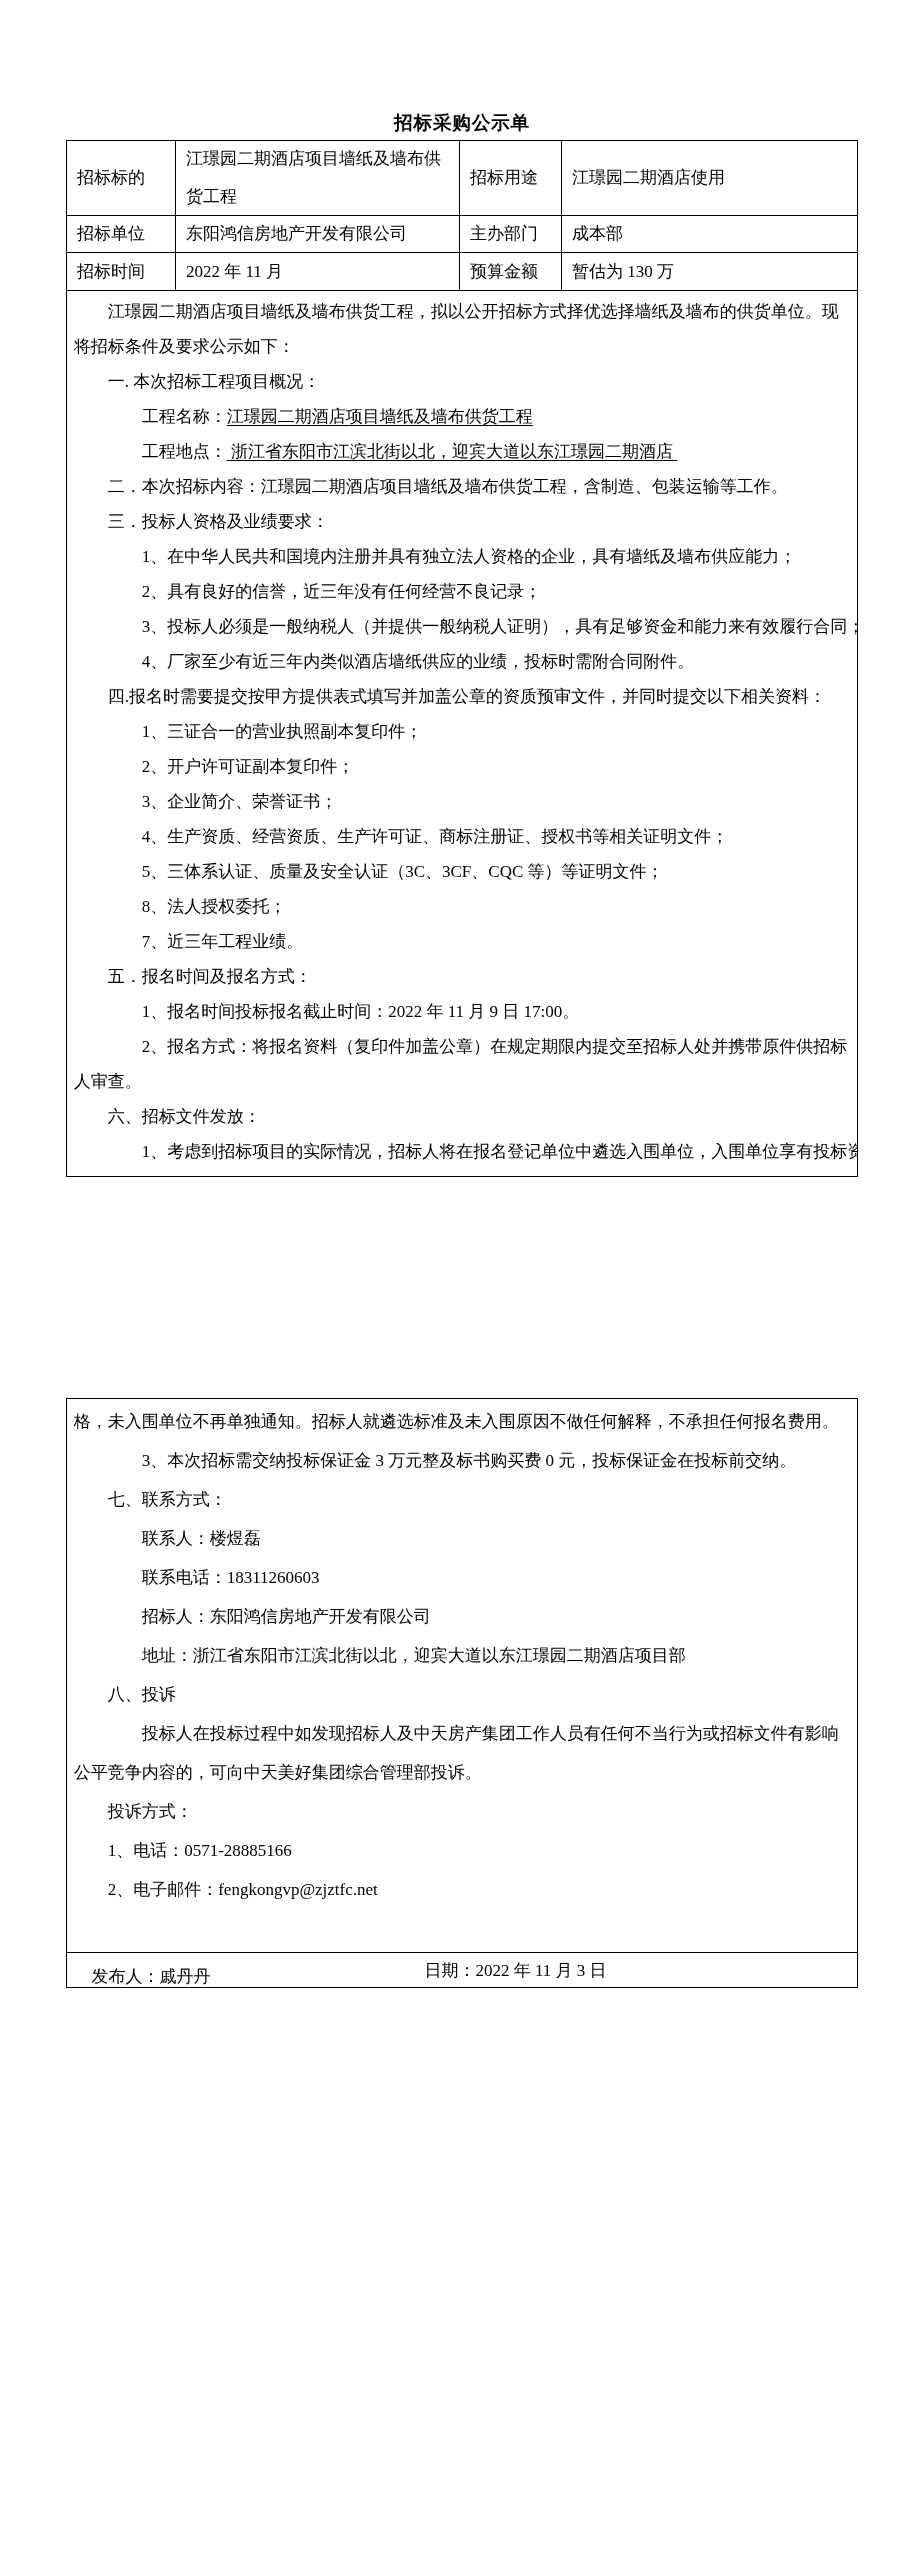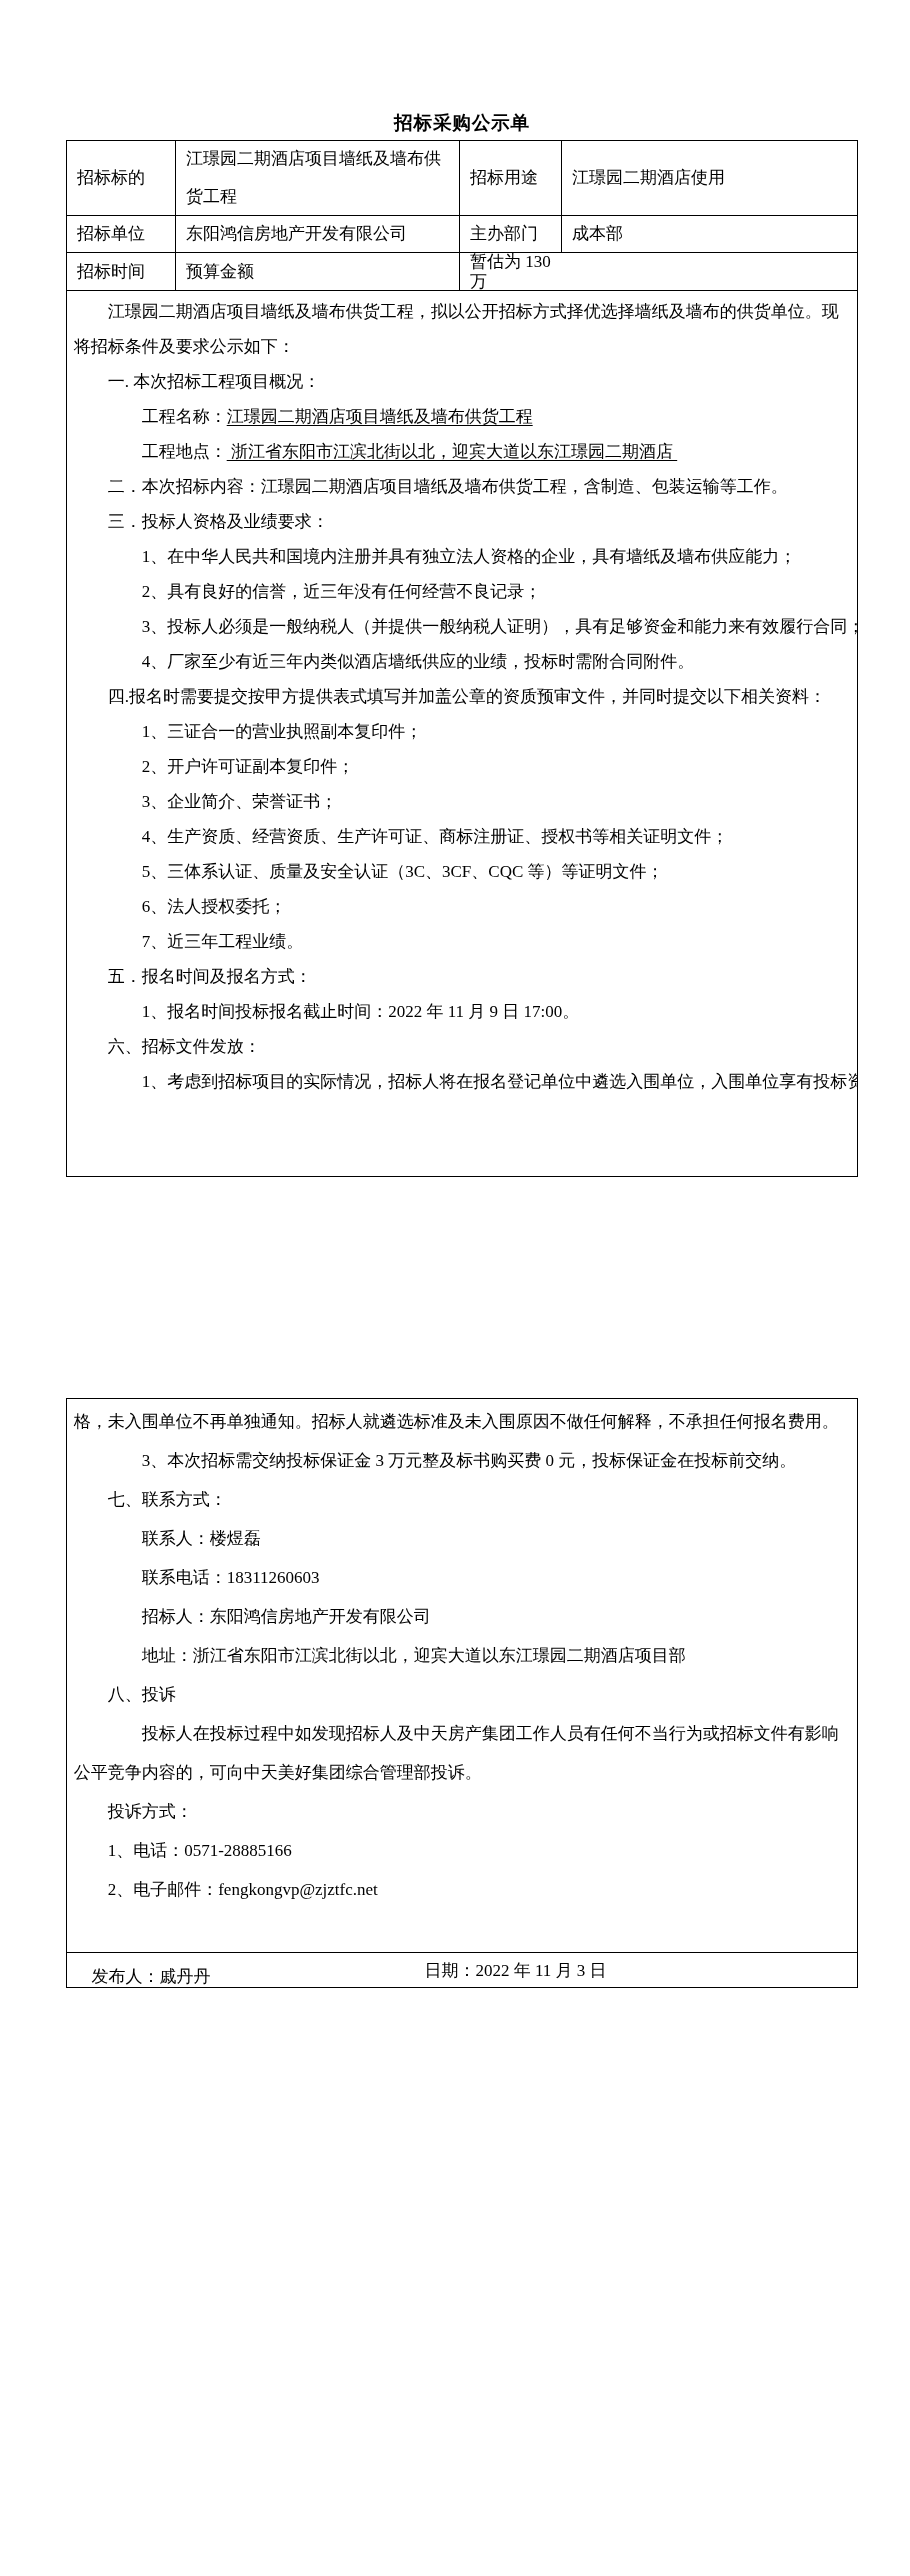--- a/index.html
+++ b/index.html
@@ -47,20 +47,21 @@
       <div class="cell big b-r b-b">江璟园二期酒店项目墙纸及墙布供货工程</div>
       <div class="cell big b-r b-b">招标用途</div>
       <div class="cell big b-b">江璟园二期酒店使用</div>
 
       <div class="cell b-r b-b">招标单位</div>
       <div class="cell b-r b-b">东阳鸿信房地产开发有限公司</div>
       <div class="cell b-r b-b">主办部门</div>
       <div class="cell b-b">成本部</div>
 
       <div class="cell b-r">招标时间</div>
+      <div class="cell b-r">2022 年 11 月</div>
       <div class="cell b-r">预算金额</div>
       <div class="cell">暂估为 130 万</div>
     </div>
 
     <div class="doc-body" id="body1">
       <p class="i2">江璟园二期酒店项目墙纸及墙布供货工程，拟以公开招标方式择优选择墙纸及墙布的供货单位。现将招标条件及要求公示如下：</p>
       <p class="i2 one">一. 本次招标工程项目概况：</p>
       <p class="i4 one"><span>工程名称：</span><span class="ul">江璟园二期酒店项目墙纸及墙布供货工程</span></p>
       <p class="i4 one"><span>工程地点：</span><span class="ul"> 浙江省东阳市江滨北街以北，迎宾大道以东江璟园二期酒店 </span></p>
       <p class="i2 one">二．本次招标内容：江璟园二期酒店项目墙纸及墙布供货工程，含制造、包装运输等工作。</p>
@@ -68,24 +69,25 @@
       <p class="i4 one">1、在中华人民共和国境内注册并具有独立法人资格的企业，具有墙纸及墙布供应能力；</p>
       <p class="i4 one">2、具有良好的信誉，近三年没有任何经营不良记录；</p>
       <p class="i4 one">3、投标人必须是一般纳税人（并提供一般纳税人证明），具有足够资金和能力来有效履行合同；</p>
       <p class="i4 one">4、厂家至少有近三年内类似酒店墙纸供应的业绩，投标时需附合同附件。</p>
       <p class="i2 one">四.报名时需要提交按甲方提供表式填写并加盖公章的资质预审文件，并同时提交以下相关资料：</p>
       <p class="i4 one">1、三证合一的营业执照副本复印件；</p>
       <p class="i4 one">2、开户许可证副本复印件；</p>
       <p class="i4 one">3、企业简介、荣誉证书；</p>
       <p class="i4 one">4、生产资质、经营资质、生产许可证、商标注册证、授权书等相关证明文件；</p>
       <p class="i4 one">5、三体系认证、质量及安全认证（3C、3CF、CQC 等）等证明文件；</p>
-      <p class="i4 one">6、法人授权委托；</p>
+      <p class="i4 one">8、法人授权委托；</p>
       <p class="i4 one">7、近三年工程业绩。</p>
       <p class="i2 one">五．报名时间及报名方式：</p>
       <p class="i4 one">1、报名时间投标报名截止时间：2022 年 11 月 9 日 17:00。</p>
+      <p class="i4">2、报名方式：将报名资料（复印件加盖公章）在规定期限内提交至招标人处并携带原件供招标人审查。</p>
       <p class="i2 one">六、招标文件发放：</p>
       <p class="i4 one">1、考虑到招标项目的实际情况，招标人将在报名登记单位中遴选入围单位，入围单位享有投标资</p>
     </div>
   </div>
 
   <div class="sheet" id="page2">
     <div class="doc-body" id="body2">
       <p>格，未入围单位不再单独通知。招标人就遴选标准及未入围原因不做任何解释，不承担任何报名费用。</p>
       <p class="i4 one">3、本次招标需交纳投标保证金 3 万元整及标书购买费 0 元，投标保证金在投标前交纳。</p>
       <p class="i2 one">七、联系方式：</p>

